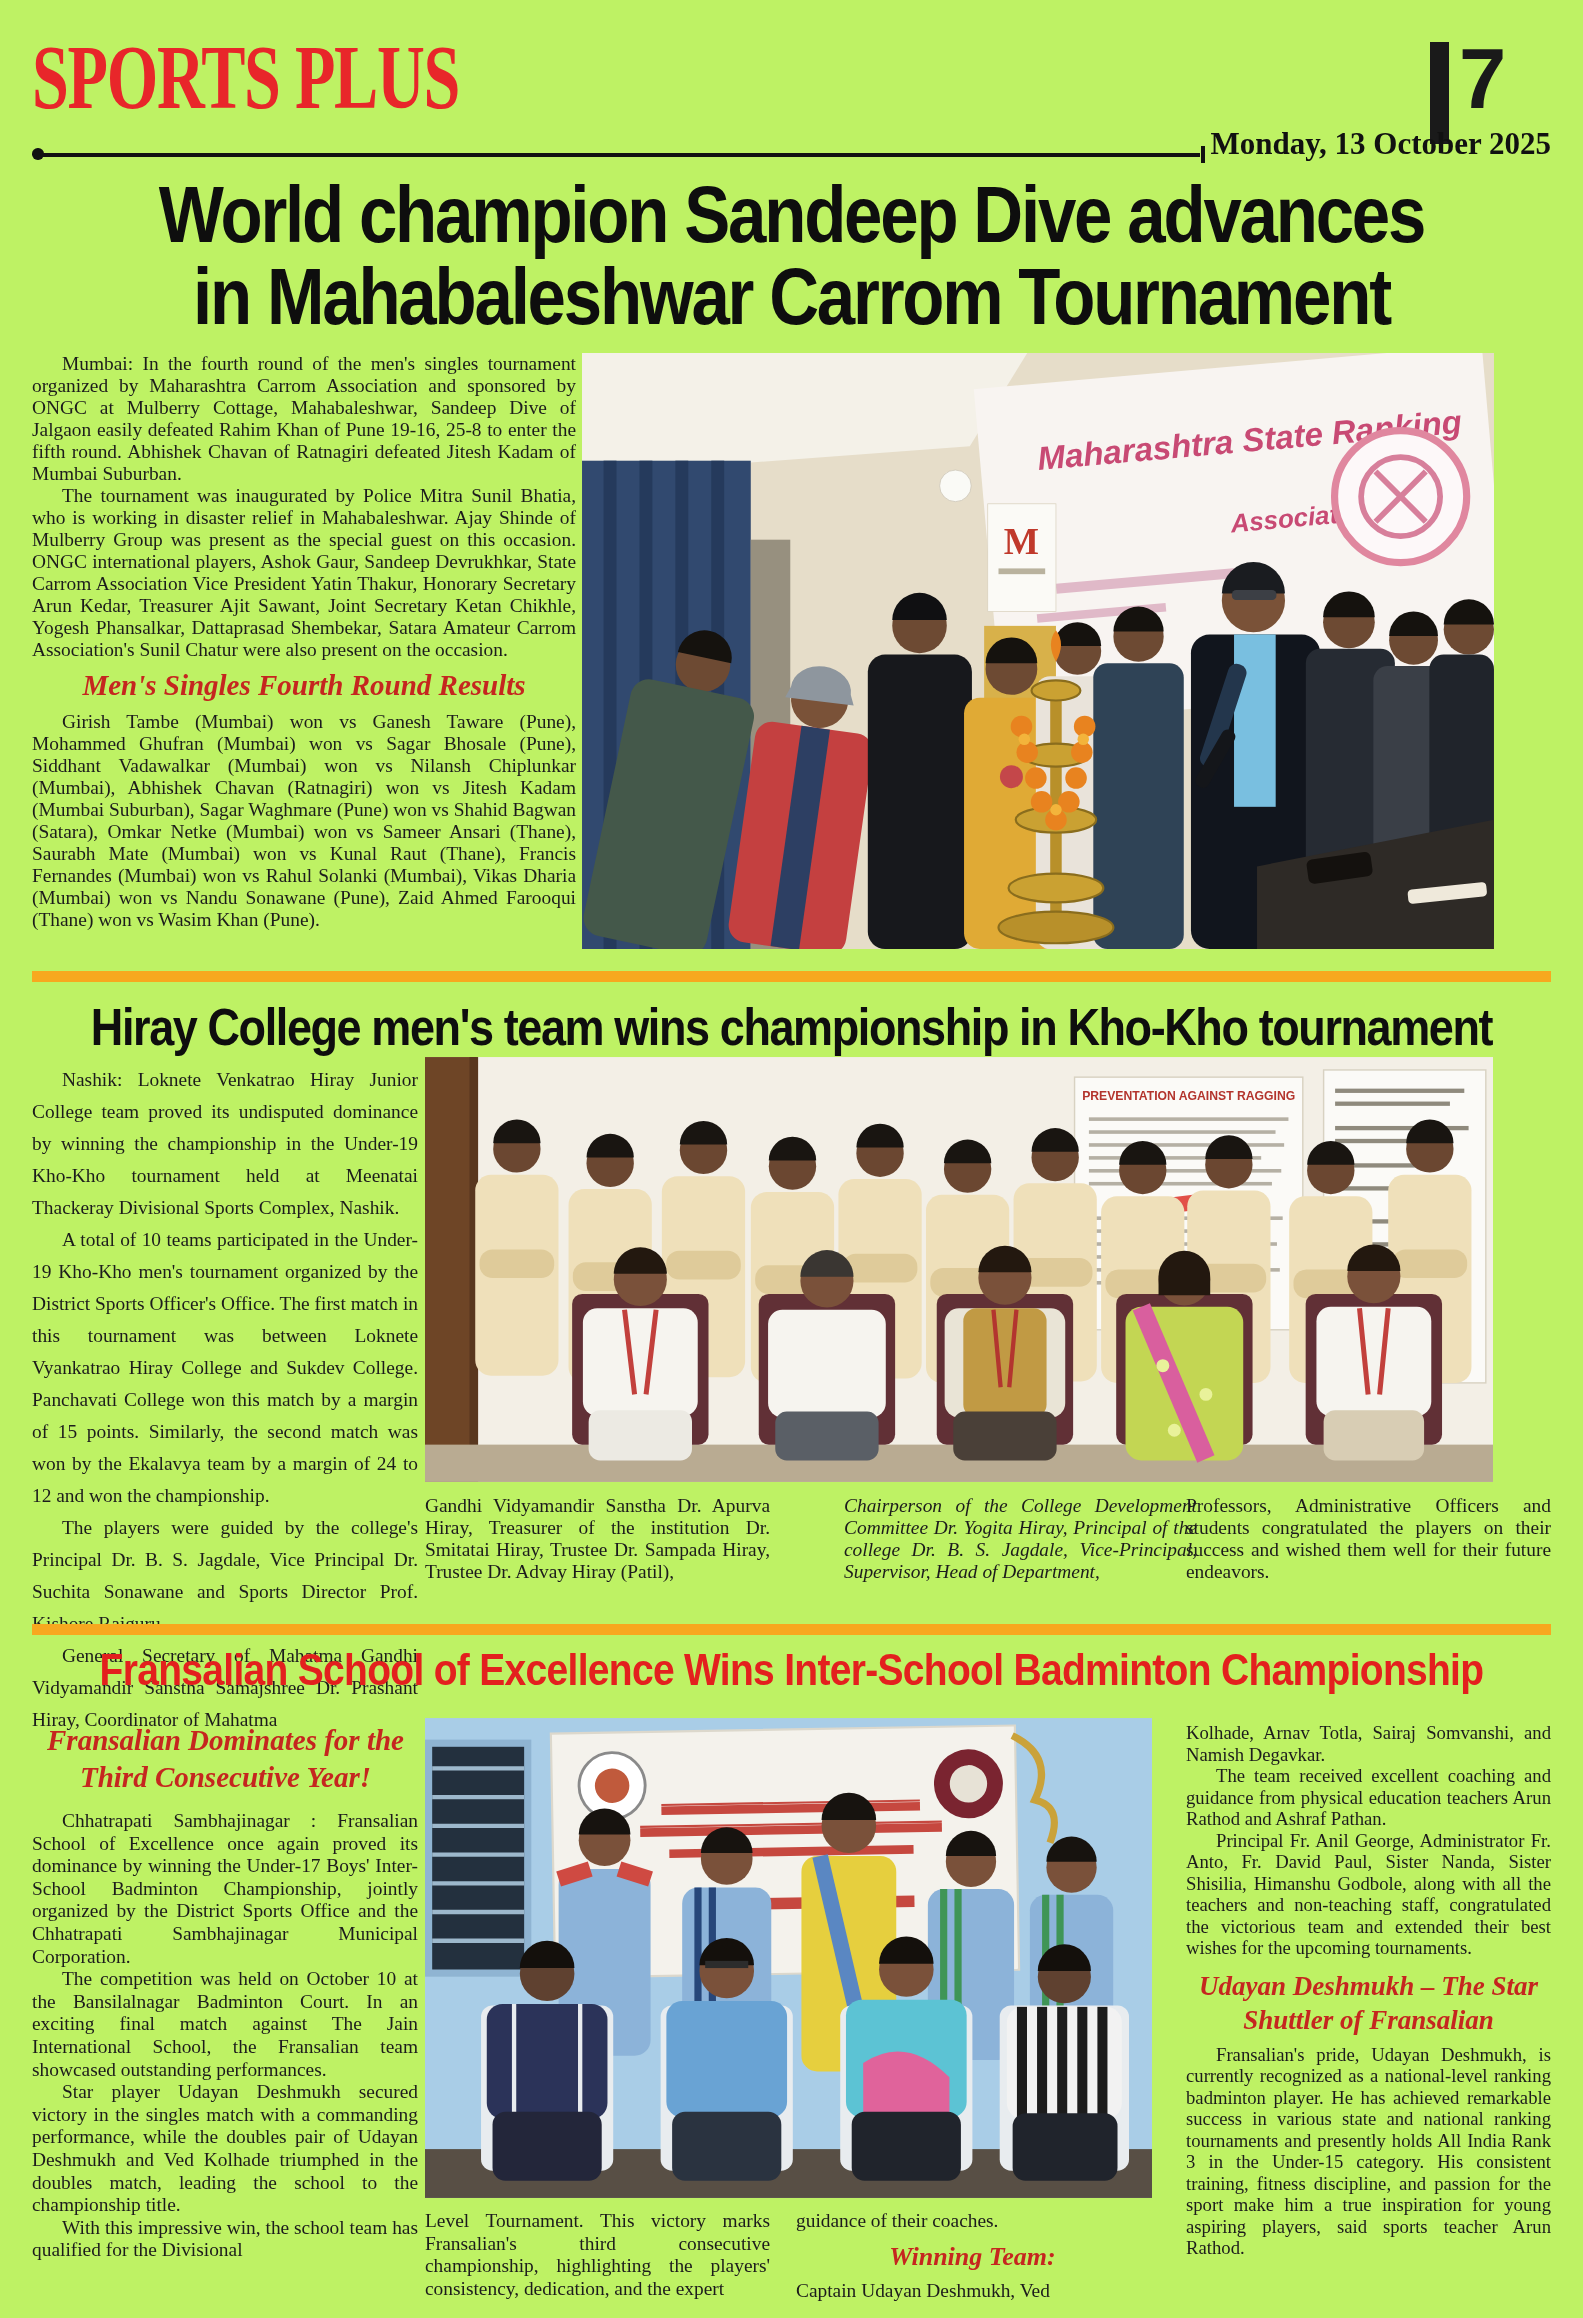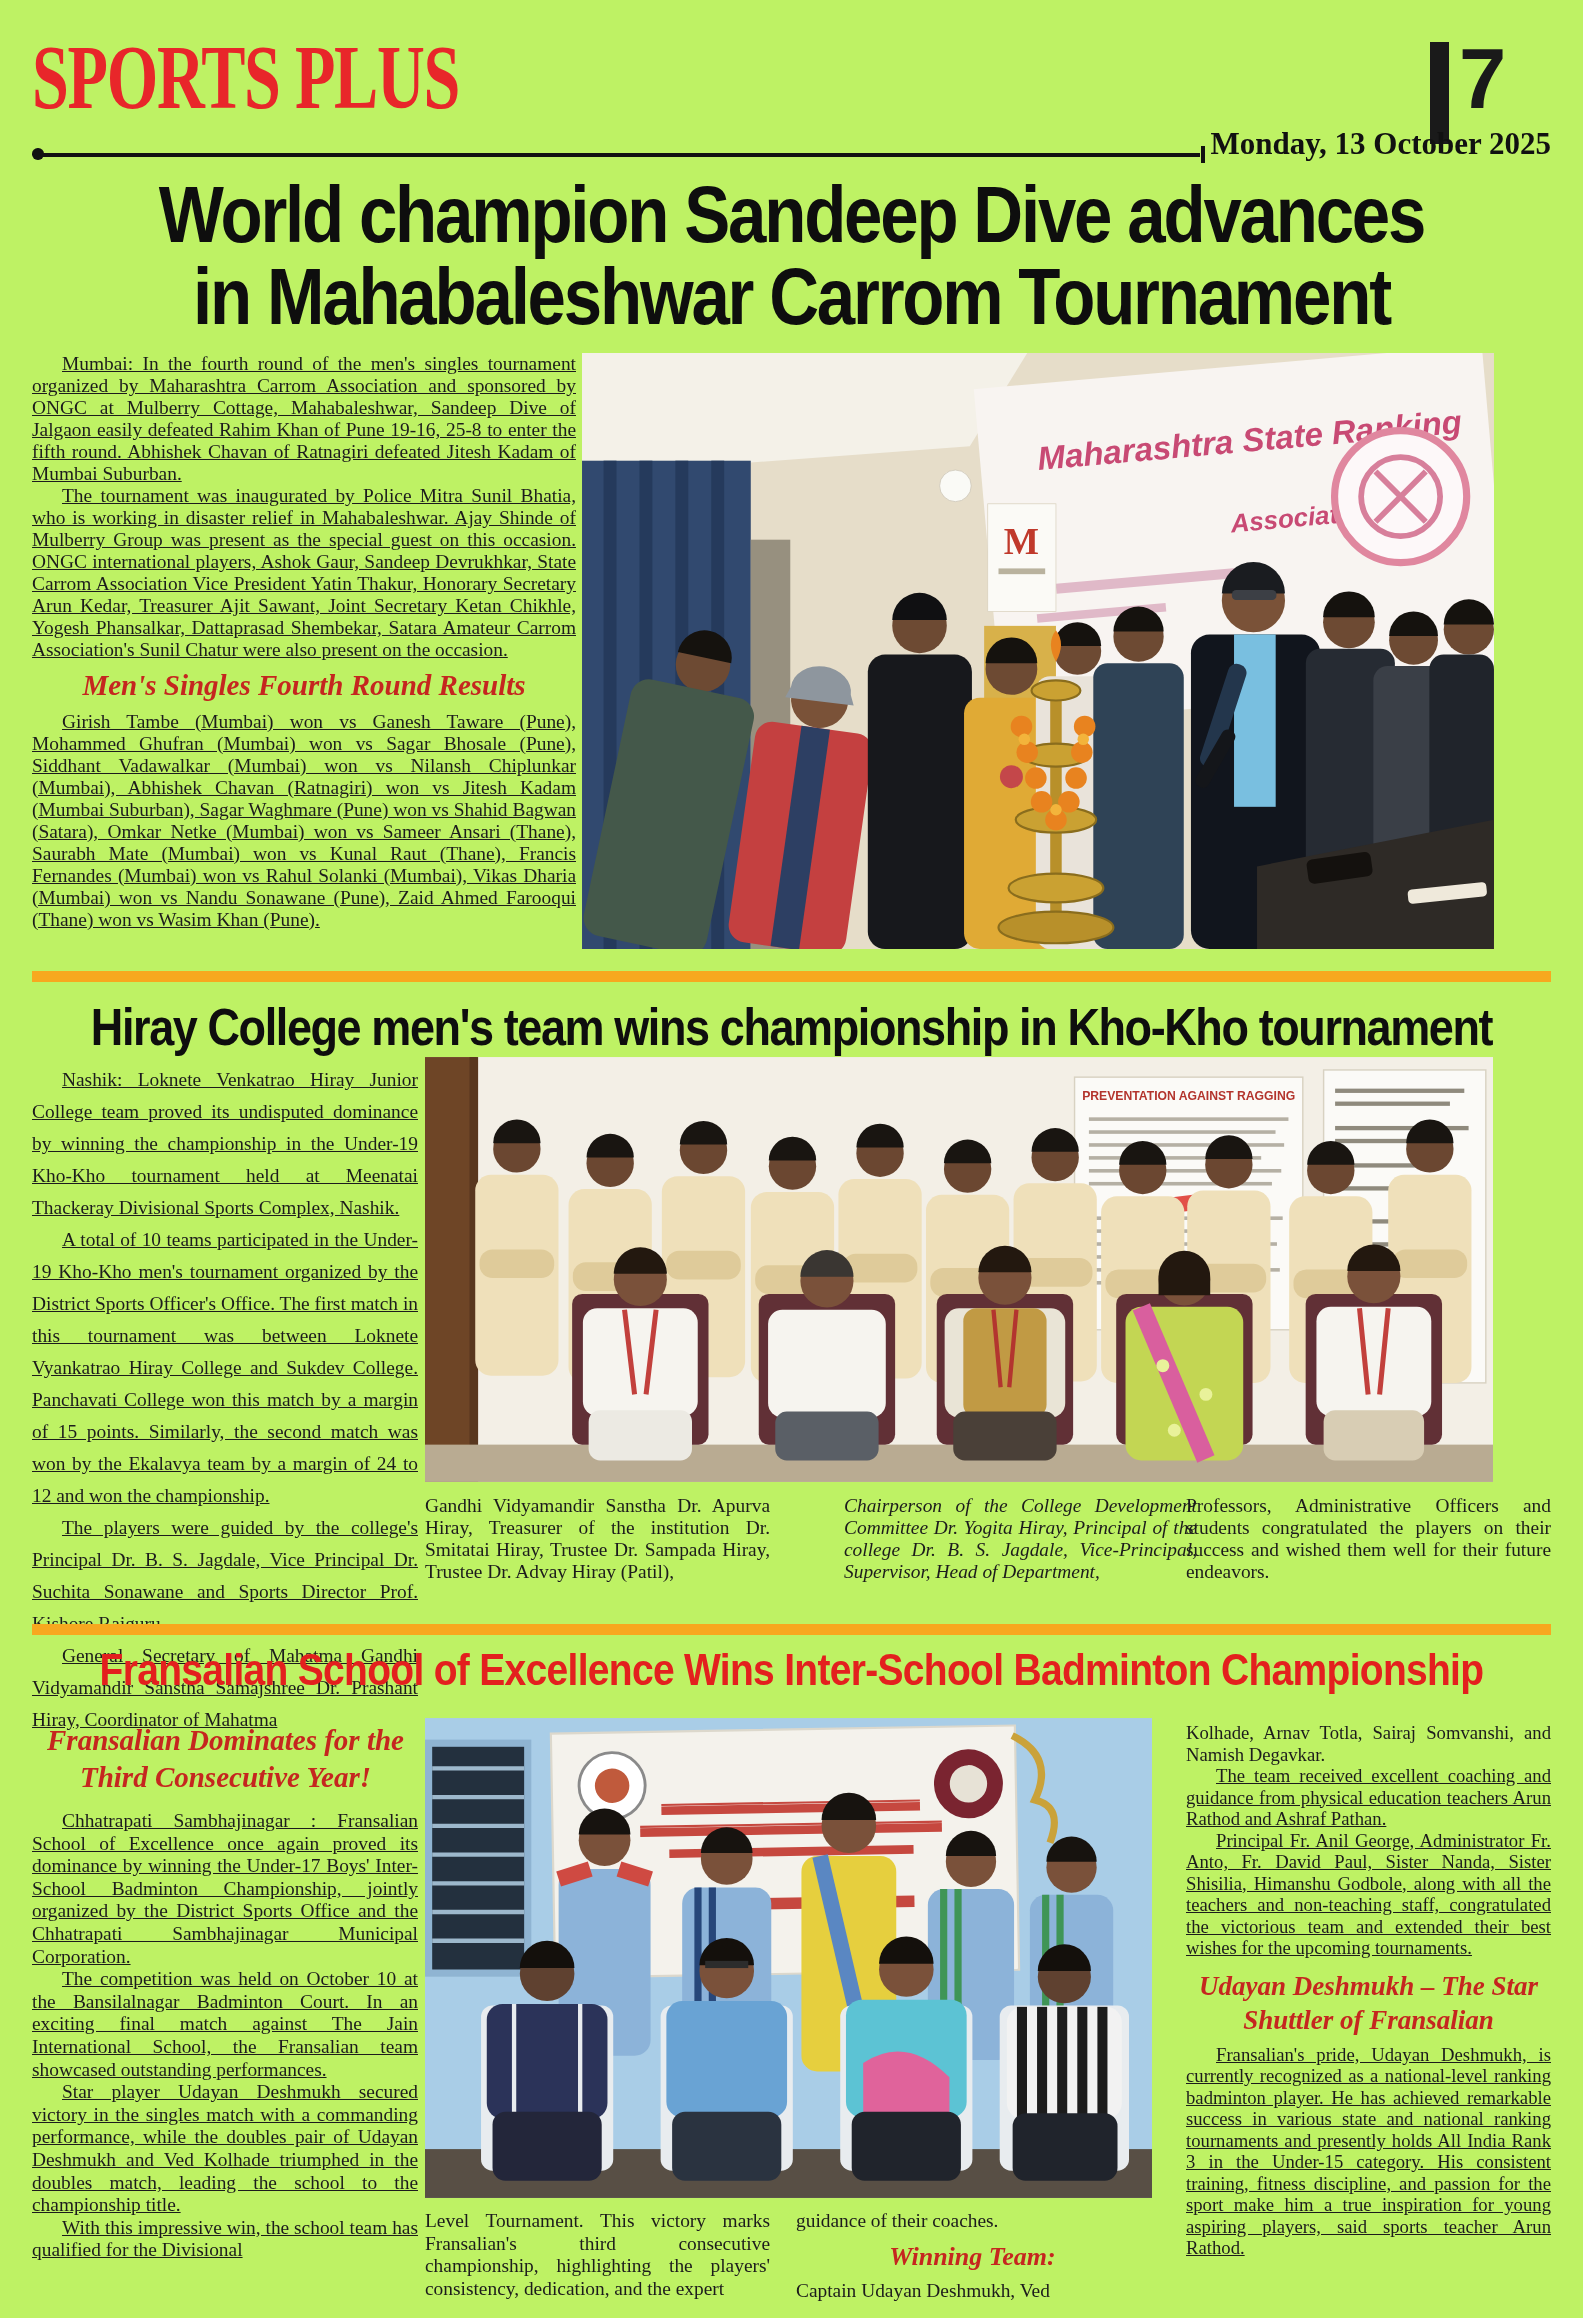--- a/index.html
+++ b/index.html
@@ -23,21 +23,21 @@
   .headline{position:absolute;left:32px;width:1519px;text-align:center;
       font-family:"Liberation Sans",sans-serif;font-weight:bold;color:#0e0e0e;}
   .headline .hl{display:inline-block;white-space:nowrap;transform:scaleY(1.16);transform-origin:top center;}
   .h1{top:168px;font-size:69px;letter-spacing:-2.2px;line-height:82px;}
   .h2{top:997px;font-size:45px;letter-spacing:-1.4px;}
   .h3{top:1644px;font-size:39px;letter-spacing:-0.7px;color:#e3201e;}
 
   
   .col{position:absolute;text-align:justify;}
   .col p{margin:0;}
-  .ind{text-indent:30px;text-decoration:underline;}
+  .ind{text-indent:30px;}
   .a1{font-size:19.4px;line-height:22px;}
   .a2{font-size:19.4px;line-height:32px;}
   .a3{font-size:19.4px;line-height:22.6px;}
   .a3s{font-size:18.7px;line-height:21.5px;}
 
   .subhead-red{font-family:"Liberation Serif",serif;font-weight:bold;font-style:italic;
       color:#c5261f;text-align:center;text-indent:0;}
   .sub1{font-size:29px;margin:7.2px 0 8.6px 0 !important;line-height:34px;}
   .kicker{position:absolute;left:36px;top:1722px;width:379px;text-align:center;
       font-size:29px;line-height:37px;font-weight:bold;font-style:italic;color:#c5261f;}

